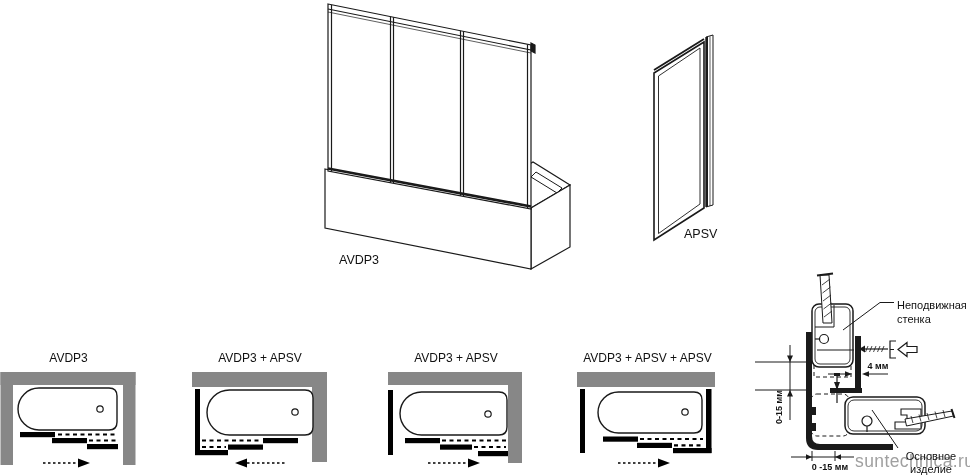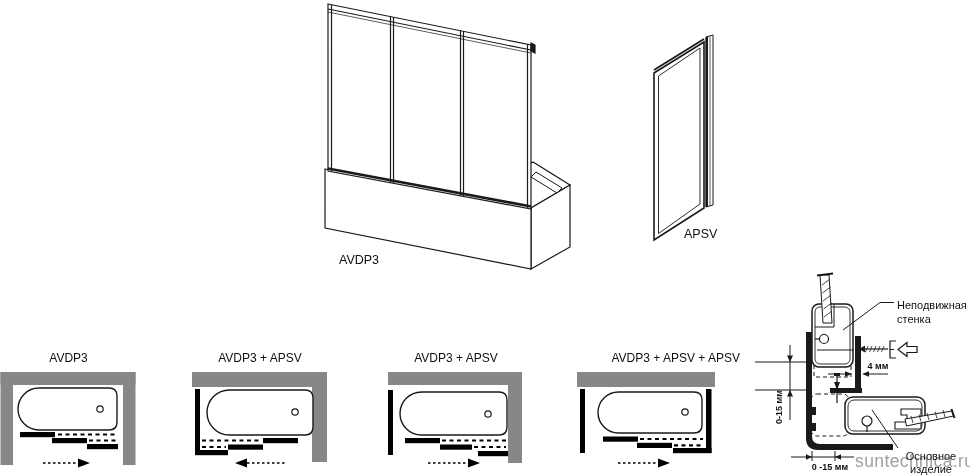--- a/index.html
+++ b/index.html
@@ -61,21 +61,21 @@
       <polygon points="61,12 68,10 68,180 61,182" stroke-width="1"></polygon>
       <line x1="61.8" y1="12" x2="61.8" y2="182" stroke-width="2.4"></line>
       <line x1="65" y1="11.3" x2="65" y2="181" stroke-width="0.7"></line>
     </g>
     <text class="lbl" x="39" y="213">APSV</text>
   </svg>
 
   <div class="dg-title" style="left:0;width:137px;">AVDP3</div>
   <div class="dg-title" style="left:190px;width:140px;">AVDP3 + APSV</div>
   <div class="dg-title" style="left:386px;width:140px;">AVDP3 + APSV</div>
-  <div class="dg-title" style="left:595px;width:145px;text-align:right;">AVDP3 + APSV + APSV</div>
+  <div class="dg-title" style="left:575px;width:145px;">AVDP3 + APSV + APSV</div>
 
   <svg class="abs" style="left:0;top:368px;" width="137" height="102" viewBox="0 0 137 102">
     <g fill="#878787">
       <rect x="0.5" y="4" width="135" height="13"></rect>
       <rect x="0.5" y="4" width="12.5" height="93"></rect>
       <rect x="123" y="4" width="12.5" height="93"></rect>
     </g>
     <path d="M 39 20 L 109 20 Q 117 20 117 28 L 117 54 Q 117 62 109 62 L 39 62 A 21 21 0 0 1 39 20 Z" fill="#fff" stroke="#1a1a1a" stroke-width="1.4"></path>
     <circle cx="100" cy="41" r="3.2" fill="#fff" stroke="#1a1a1a" stroke-width="1.2"></circle>
     <g fill="#000">

